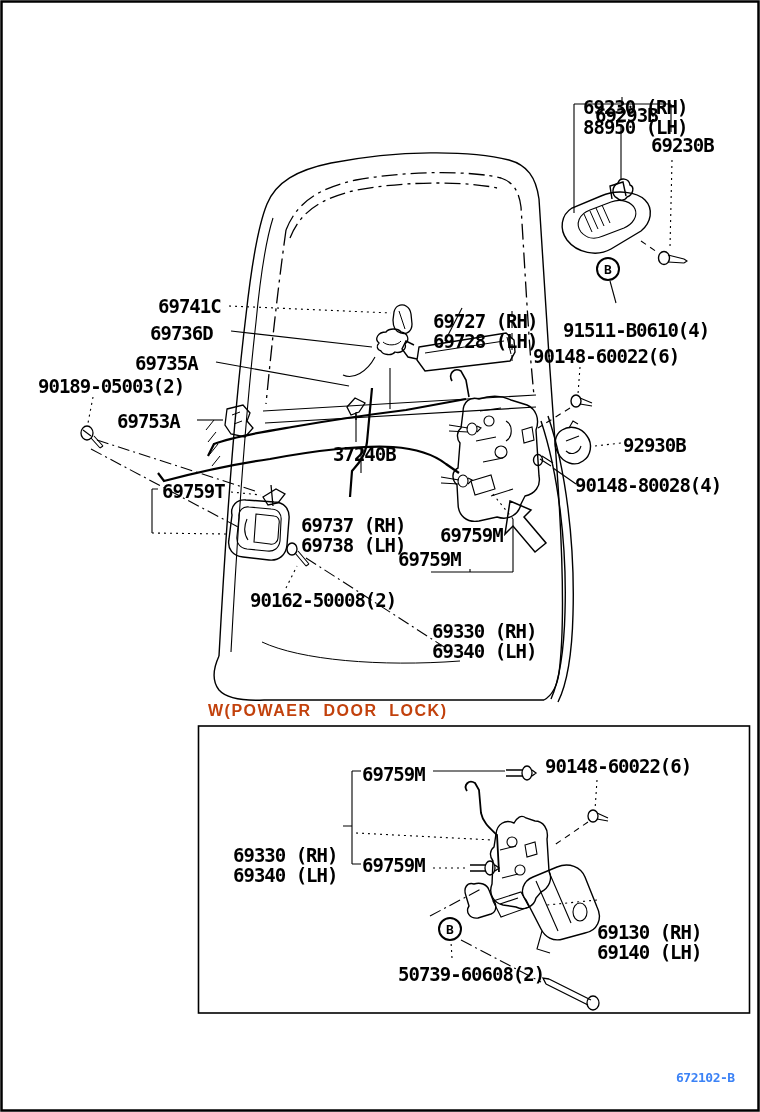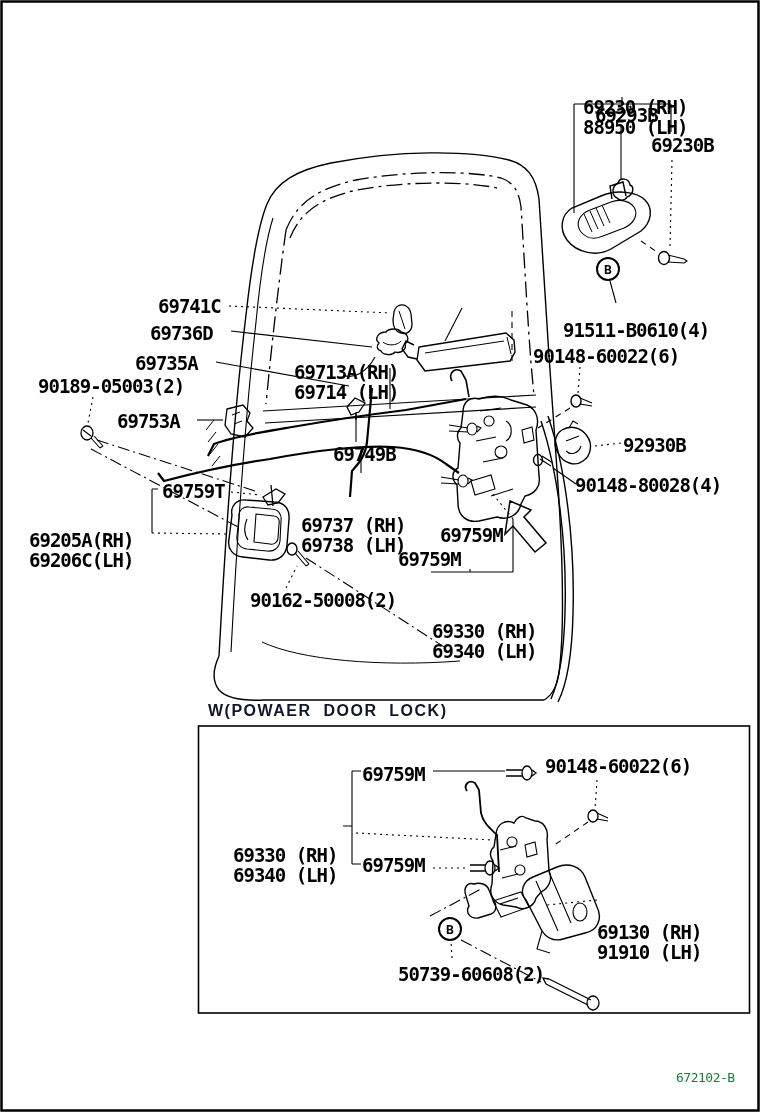--- a/index.html
+++ b/index.html
@@ -2,27 +2,27 @@
 <html><head>
 <meta charset="utf-8">
 <style>
   html,body{margin:0;padding:0;background:#fff;}
   #page{position:relative;width:760px;height:1112px;background:#ffffff;overflow:hidden;
         font-family:"DejaVu Sans Mono",monospace;}
   svg{position:absolute;left:0;top:0;}
   .lbl{position:absolute;color:#000;font-family:"DejaVu Sans Mono",monospace;
        font-weight:bold;font-size:19px;line-height:20px;letter-spacing:-1px;white-space:pre;}
   .lbl div{white-space:pre;}
-  .boxtitle{position:absolute;color:#0f172a;font-family:"Liberation Sans",sans-serif;
+  .boxtitle{position:absolute;color:#c2410c;font-family:"Liberation Sans",sans-serif;
        font-weight:bold;font-size:16px;letter-spacing:1.5px;white-space:pre;}
   .circB{position:absolute;width:24px;height:24px;border:2px solid #000;border-radius:50%;
        box-sizing:border-box;display:flex;align-items:center;justify-content:center;
        font-size:13px;font-weight:bold;color:#000;font-family:"DejaVu Sans Mono",monospace;}
-  .footer{position:absolute;color:#15803d;font-family:"DejaVu Sans Mono",monospace;
-       font-weight:normal;font-size:13px;letter-spacing:-0.5px;}
+  .footer{position:absolute;color:#3b82f6;font-family:"DejaVu Sans Mono",monospace;
+       font-weight:bold;font-size:13px;letter-spacing:-0.5px;}
 </style>
 </head>
 <body>
 
 <div id="page">
 
 <svg width="760" height="1112" viewBox="0 0 760 1112">
   <g fill="none" stroke="#000">
 
     <rect x="1.5" y="1.5" width="757" height="1109" stroke-width="2.5"></rect>
@@ -197,56 +197,53 @@
   </g>
 </svg>
 
 <div class="lbl" style="left:583px;top:57px">
   <div>69230 (RH)</div><div>88950 (LH)</div>
 </div>
 <div class="lbl" style="left:595px;top:105px">69293B</div>
 <div class="lbl" style="left:651px;top:135px">69230B</div>
 <div class="lbl" style="left:563px;top:320px">91511-B0610(4)</div>
 <div class="lbl" style="left:533px;top:346px">90148-60022(6)</div>
-<div class="lbl" style="left:294px;top:322px">
-  <div>69713A(RH)</div><div>69714 (LH)</div>
+<div class="lbl" style="left:433px;top:271px">
+  <div>69727 (RH)</div><div>69728 (LH)</div>
 </div>
 <div class="lbl" style="left:158px;top:296px">69741C</div>
 <div class="lbl" style="left:150px;top:323px">69736D</div>
 <div class="lbl" style="left:135px;top:353px">69735A</div>
 <div class="lbl" style="left:38px;top:376px">90189-05003(2)</div>
 <div class="lbl" style="left:117px;top:411px">69753A</div>
-<div class="lbl" style="left:333px;top:444px">69749B</div>
+<div class="lbl" style="left:333px;top:444px">37240B</div>
 <div class="lbl" style="left:301px;top:475px">
   <div>69737 (RH)</div><div>69738 (LH)</div>
 </div>
 <div class="lbl" style="left:162px;top:481px">69759T</div>
-<div class="lbl" style="left:29px;top:490px">
-  <div>69205A(RH)</div><div>69206C(LH)</div>
-</div>
 <div class="lbl" style="left:250px;top:590px">90162-50008(2)</div>
 <div class="lbl" style="left:440px;top:525px">69759M</div>
 <div class="lbl" style="left:398px;top:549px">69759M</div>
 <div class="lbl" style="left:432px;top:581px">
   <div>69330 (RH)</div><div>69340 (LH)</div>
 </div>
 <div class="lbl" style="left:623px;top:435px">92930B</div>
 <div class="lbl" style="left:575px;top:475px">90148-80028(4)</div>
 
 <div class="circB" style="left:596px;top:257px">B</div>
 
 <div class="boxtitle" style="left:208px;top:702px">W(POWAER  DOOR  LOCK)</div>
 <div class="lbl" style="left:362px;top:764px">69759M</div>
 <div class="lbl" style="left:545px;top:756px">90148-60022(6)</div>
 <div class="lbl" style="left:233px;top:805px">
   <div>69330 (RH)</div><div>69340 (LH)</div>
 </div>
 <div class="lbl" style="left:362px;top:855px">69759M</div>
 <div class="lbl" style="left:597px;top:882px">
-  <div>69130 (RH)</div><div>91910 (LH)</div>
+  <div>69130 (RH)</div><div>69140 (LH)</div>
 </div>
 <div class="lbl" style="left:398px;top:964px">50739-60608(2)</div>
 
 <div class="circB" style="left:438px;top:917px">B</div>
 
 <div class="footer" style="left:676px;top:1070px">672102-B</div>
 
 </div>
 
 </body></html>

